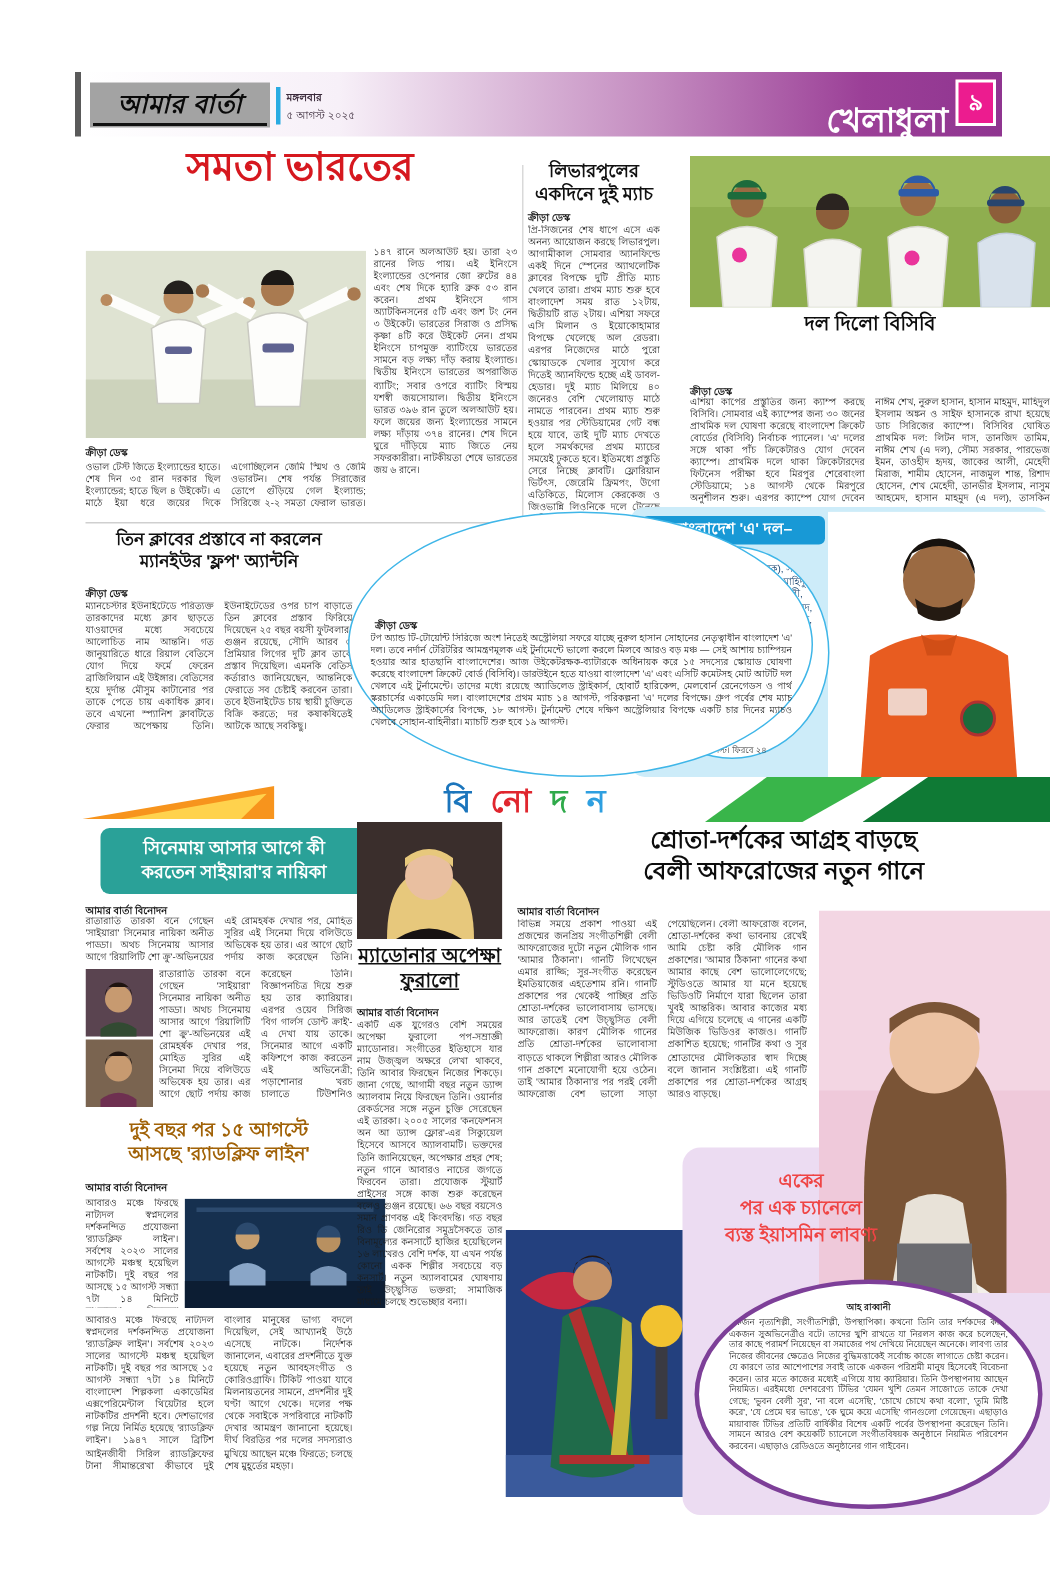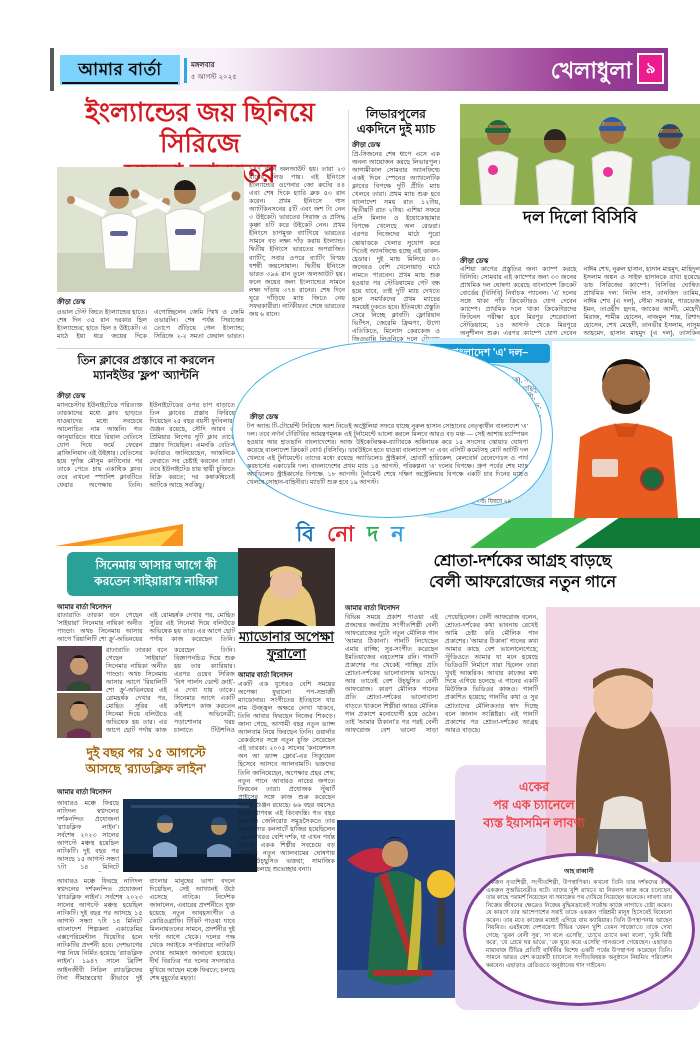--- a/index.html
+++ b/index.html
@@ -10,28 +10,28 @@
   .body-text { font-size:6.3px; line-height:1.28; color:#1d1d1d; text-align:justify; overflow:hidden; }
   .cols2 { column-count:2; column-gap:7px; }
   .byline { font-size:6.6px; font-weight:bold; color:#111; }
   .hairline-v { width:1px; background:#d9d9d9; }
   .hairline-h { height:1px; background:#cfcfcf; }
 
   
   #edge-bar { left:50px; top:48px; width:4px; height:43px; background:#5a5a5a; }
   #header-bar { left:54px; top:48px; width:614px; height:43px;
     background:linear-gradient(to right,#ffffff 0%,#f7f0f8 28%,#c48cc0 62%,#9b3f97 85%,#8f3590 100%); }
-  #logo-box { left:60px; top:55px; width:120px; height:30px; background:#7dd3fc; display:flex; align-items:center; justify-content:center; }
+  #logo-box { left:60px; top:55px; width:120px; height:30px; background:#a3a3a3; display:flex; align-items:center; justify-content:center;font-style:italic; }
   #logo-text { font-size:17px; font-weight:bold; color:#0a0a0a; letter-spacing:0.5px; }
   #logo-underline { left:62px; top:82px; width:116px; height:2px; background:#111; }
   #date-divider { left:184px; top:58px; width:3px; height:25px; background:#29abe2; }
   #date-block { left:191px; top:59px; width:80px; }
   #date-block .d1 { font-size:7px; color:#3a2a3a; font-weight:bold; }
   #date-block .d2 { font-size:7px; color:#3a2a3a; }
-  #section-title { right:68px; top:53px; font-size:22px; font-weight:bold; color:#ffffff;margin-left:38px; }
+  #section-title { right:68px; top:63px; font-size:22px; font-weight:bold; color:#ffffff;margin-left:38px; }
   #page-badge { left:637px; top:53px; width:27px; height:31px; background:#ec1c8f; border:2px solid #ffffff; display:flex; align-items:center; justify-content:center; }
   #page-badge span { color:#fff; font-size:15px; font-weight:bold; }
 
   
   #main-headline { left:57px; top:97px; width:286px; text-align:center; color:#d6181f; font-weight:bold; }
   #main-headline .h1 { font-size:26px; line-height:1.2; }
   #main-headline .h2 { font-size:26px; line-height:1.15; }
   #india-photo { left:57px; top:167px; width:187px; height:125px; overflow:hidden; }
   #main-byline { left:57px; top:296px; }
   #main-body-below { left:57px; top:308px; width:187px; height:38px; }
@@ -42,21 +42,21 @@
   #lp-headline { left:352px; top:107px; width:88px; text-align:center; font-weight:bold; color:#101010; }
   #lp-headline .h1 { font-size:12px; line-height:1.25; }
   #lp-headline .h2 { font-size:12px; line-height:1.2; }
   #lp-byline { left:352px; top:139px; }
   #lp-body { left:352px; top:150px; width:88px; height:196px; }
 
   
   #bcb-photo { left:460px; top:104px; width:240px; height:101px; overflow:hidden; }
   #bcb-headline { left:460px; top:208px; width:240px; text-align:center; font-weight:bold; color:#0c0c0c; }
   #bcb-headline .h1 { font-size:17px; line-height:1.25; }
-  #bcb-headline .h2 { font-size:17px; line-height:1.2; }
+  #bcb-headline .h2 { font-size:13px; line-height:1.2; }
   #bcb-byline { left:460px; top:255px; }
   #bcb-body { left:460px; top:265px; width:240px; height:80px; }
 
   #sports-rule { left:57px; top:348px; width:383px; }
 
   
   #an-headline { left:57px; top:353px; width:178px; text-align:center; font-weight:bold; color:#101010; }
   #an-headline .h1 { font-size:11.5px; line-height:1.3; }
   #an-headline .h2 { font-size:11.5px; line-height:1.25; }
   #an-byline { left:57px; top:390px; }
@@ -140,21 +140,20 @@
   <div class="abs" id="date-block">
     <div class="d1">মঙ্গলবার</div>
     <div class="d2">৫ আগস্ট ২০২৫</div>
   </div>
   <div class="abs" id="section-title">খেলাধুলা</div>
   <div class="abs" id="page-badge">
     <span>৯</span>
   </div>
 
   <div class="abs" id="main-headline">
-    <div class="h1">ইংল্যান্ডের জয় ছিনিয়ে সিরিজে</div>
     <div class="h2">সমতা ভারতের</div>
   </div>
 
   <div class="abs" id="india-photo">
     <svg width="187" height="125" viewBox="0 0 187 125">
       <rect width="187" height="125" fill="#dfe3d2"></rect>
       <rect y="86" width="187" height="39" fill="#cdd3bc"></rect>
 
       <circle cx="62" cy="32" r="10" fill="#b98a5e"></circle>
       <path d="M62 20 a10 10 0 0 1 10 9 l-20 0 a10 10 0 0 1 10 -9z" fill="#23201d"></path>

